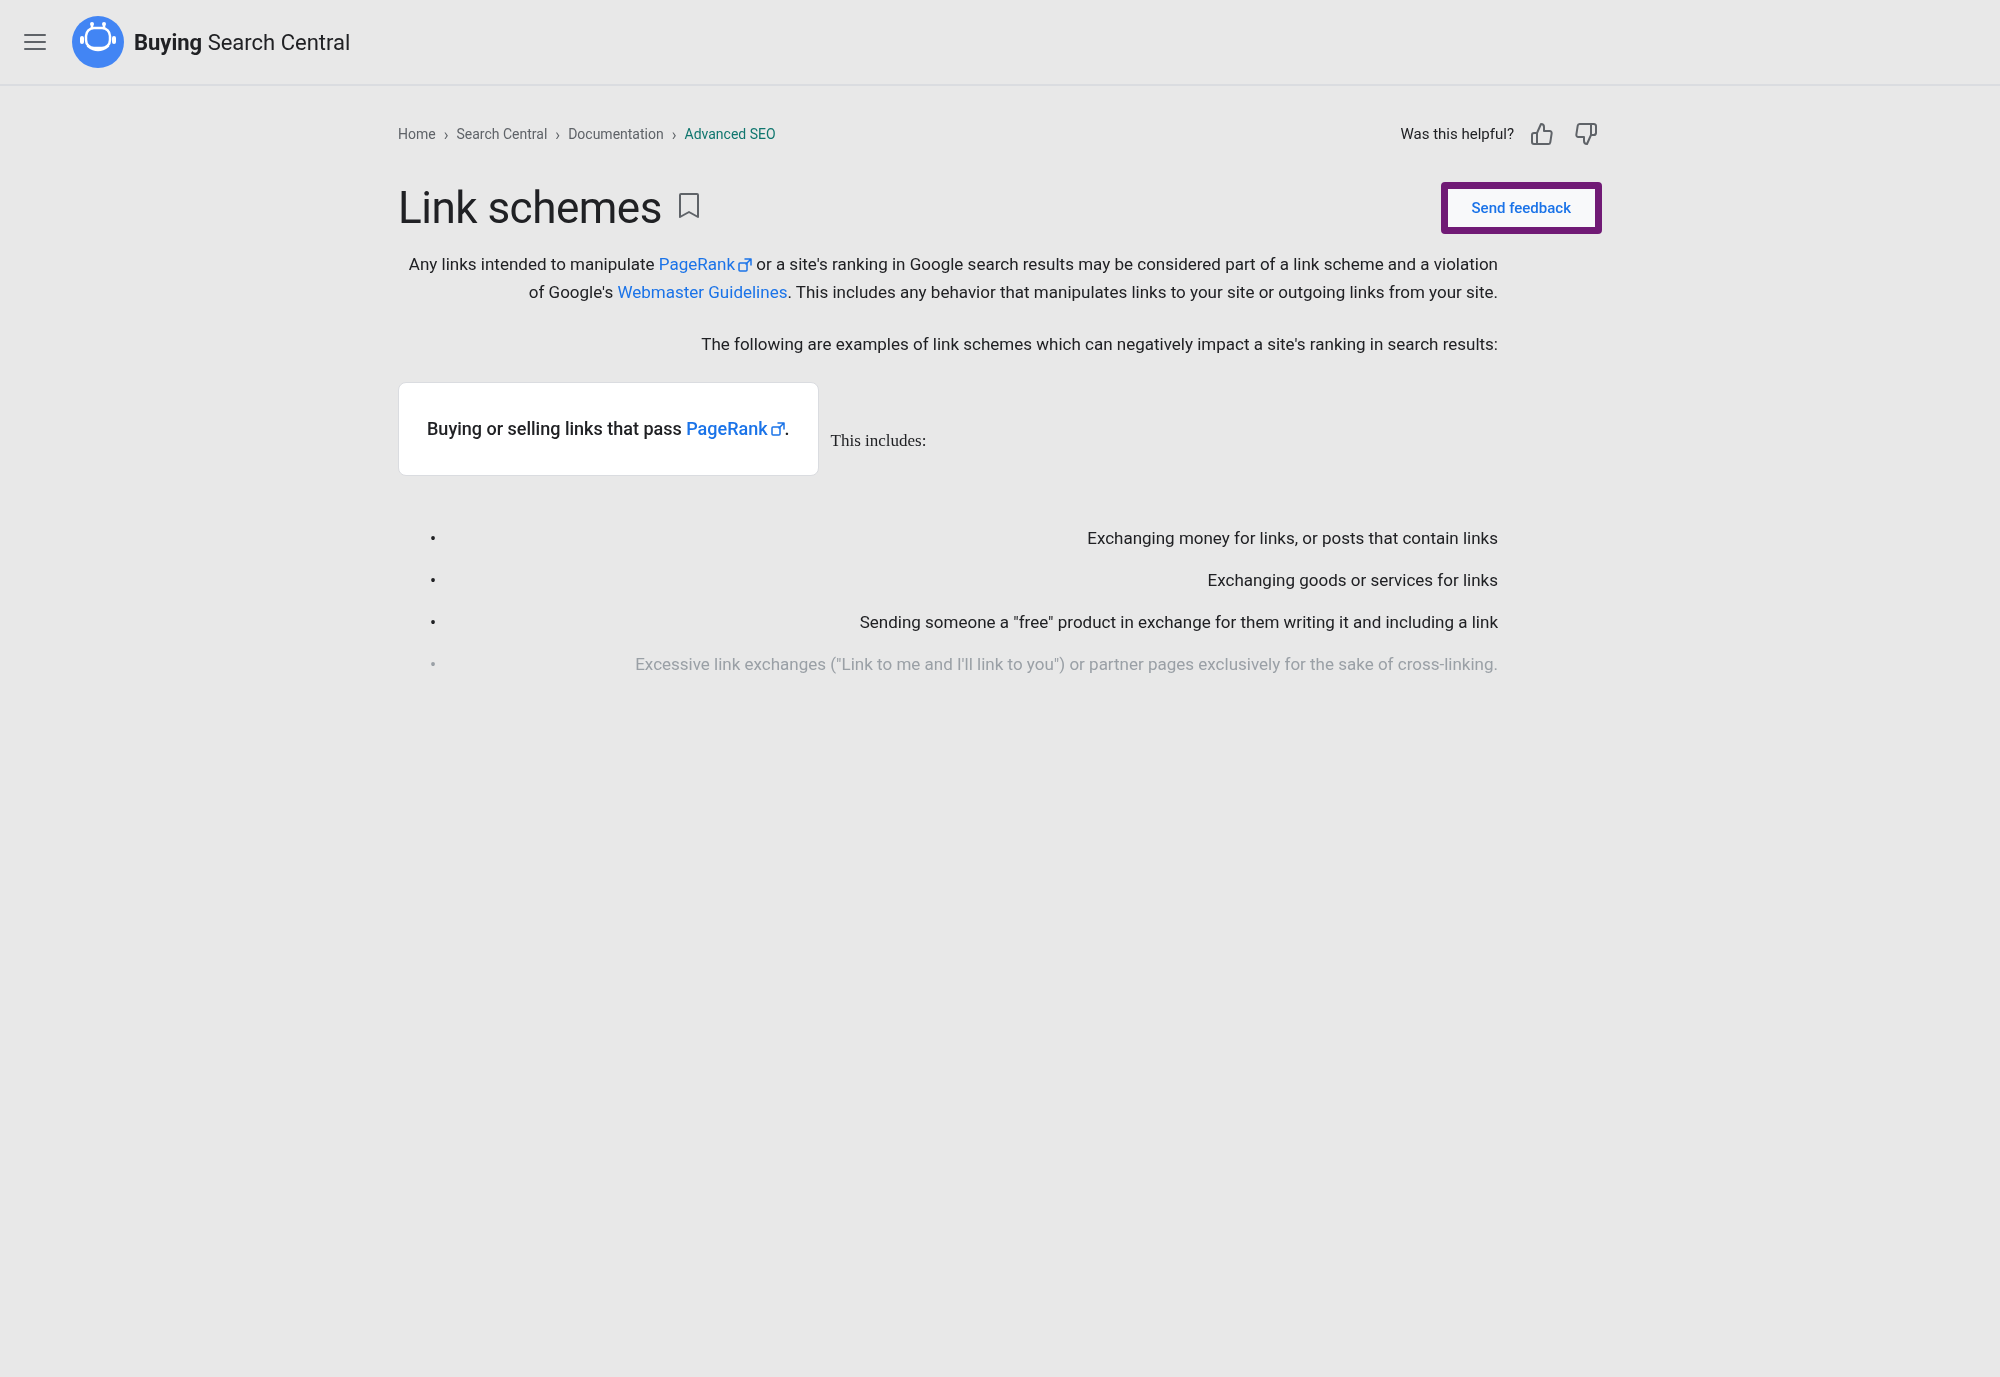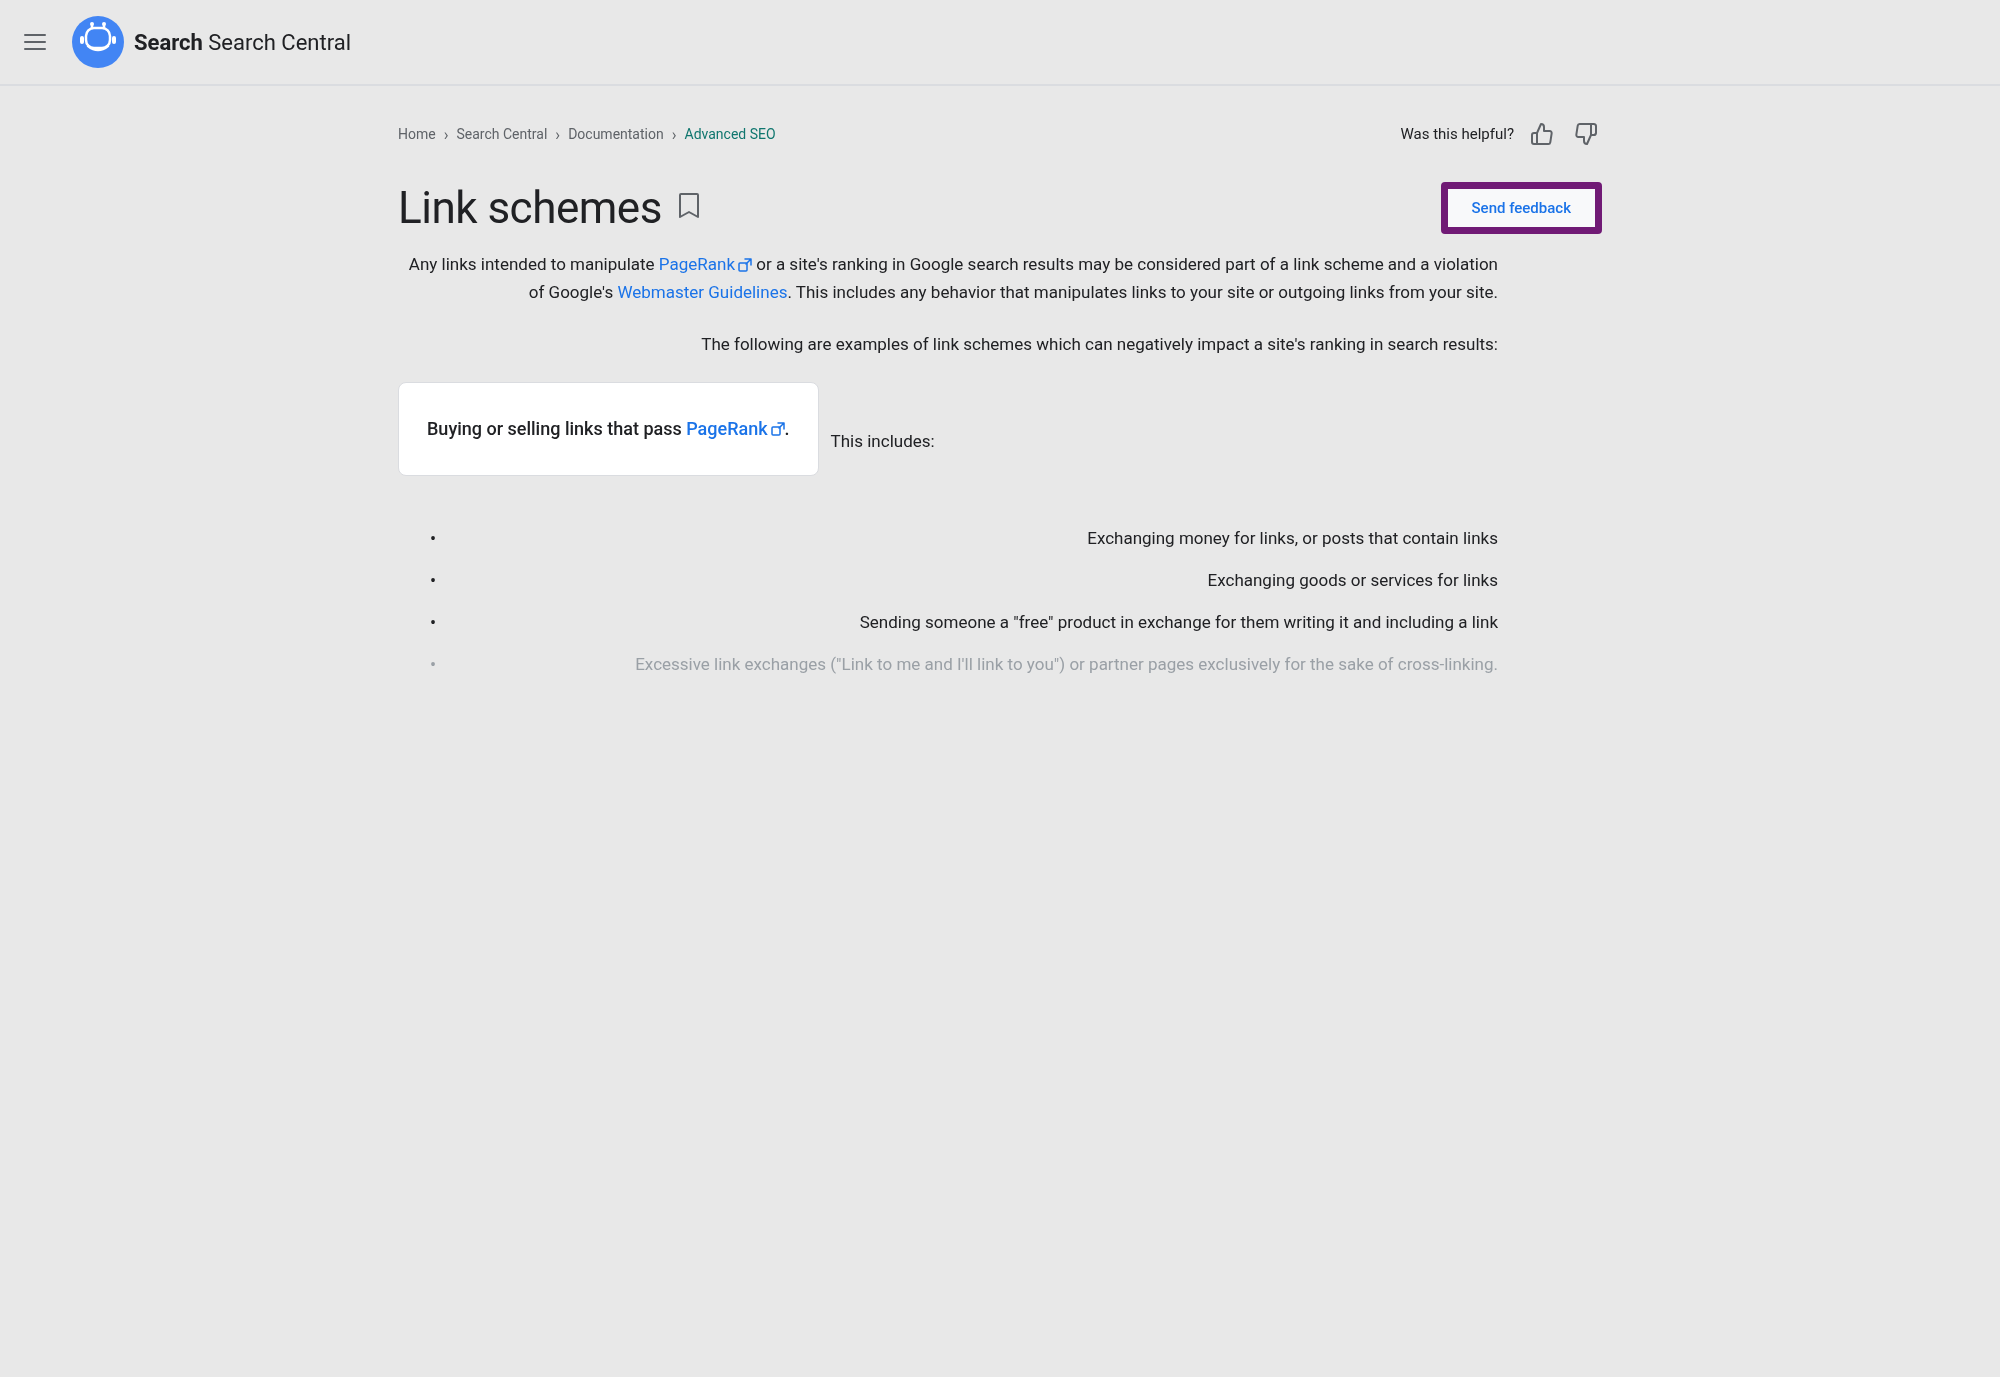--- a/index.html
+++ b/index.html
@@ -206,20 +206,21 @@
       font-size: 18px;
       font-weight: 500;
       color: #202124;
     }
 
     .section-intro {
       font-size: 17px;
       color: #202124;
       display: inline;
       margin-left: 12px;
+      font-family: Liberation Serif, serif;
     }
 
     .highlight-row {
       display: flex;
       align-items: center;
       gap: 0;
       margin-bottom: 24px;
       flex-wrap: wrap;
     }
 
@@ -286,21 +287,21 @@
       <circle cx="33" cy="22" r="3" fill="white"></circle>
       <path d="M16 30 Q26 38 36 30" stroke="white" stroke-width="2.5" fill="none" stroke-linecap="round"></path>
       <rect x="14" y="12" width="24" height="20" rx="8" fill="#4285F4" stroke="white" stroke-width="2.5"></rect>
       <path d="M20 12 L20 9 M32 12 L32 9" stroke="white" stroke-width="2.5" stroke-linecap="round"></path>
       <circle cx="20" cy="8" r="2" fill="white"></circle>
       <circle cx="32" cy="8" r="2" fill="white"></circle>
       <rect x="8" y="20" width="4" height="8" rx="2" fill="white"></rect>
       <rect x="40" y="20" width="4" height="8" rx="2" fill="white"></rect>
     </svg>
     <span class="header-title">
-      <span class="google-text">Search</span><span> Search Central</span>
+      <span class="google-text">Buying</span><span> Search Central</span>
     </span>
   </div>
 </header>
 
 <hr class="header-divider">
 
 <div class="main-content">
 
   <nav class="breadcrumb">
     <div class="breadcrumb-nav">

